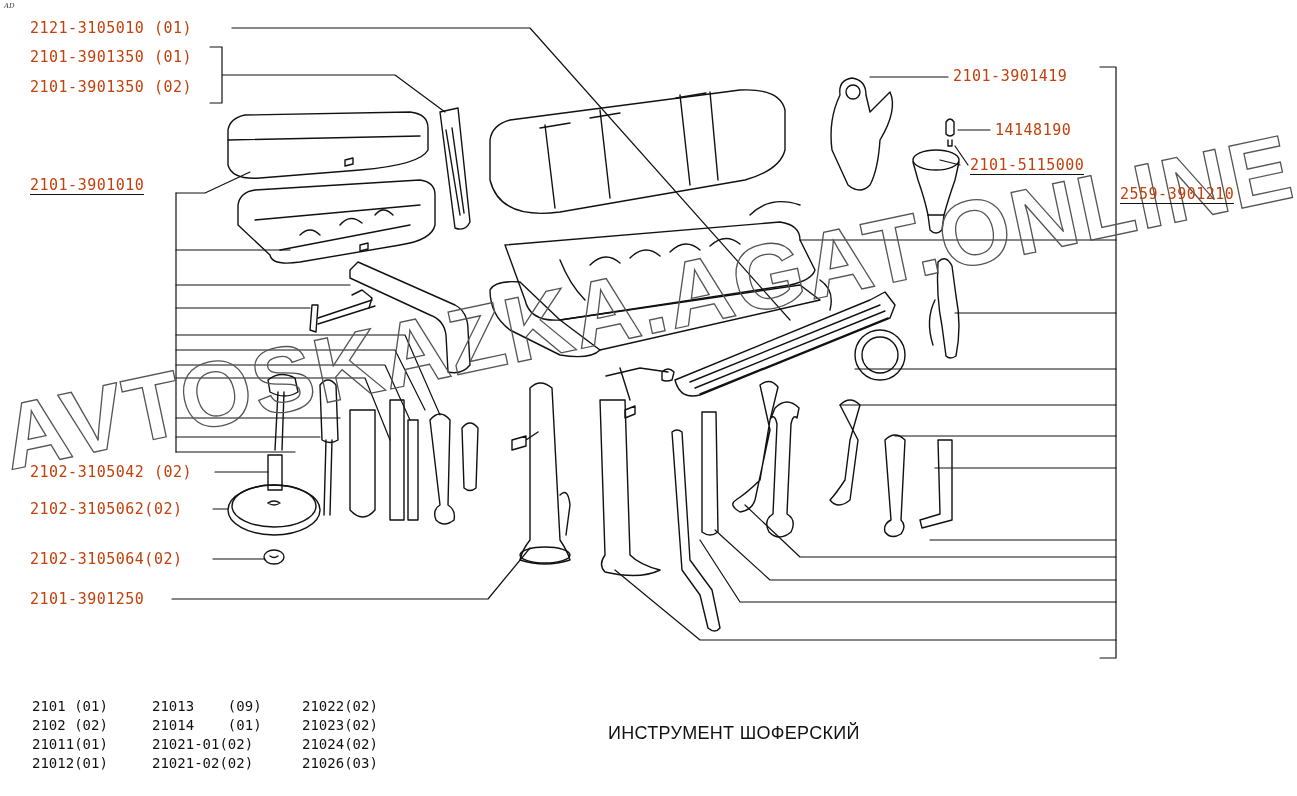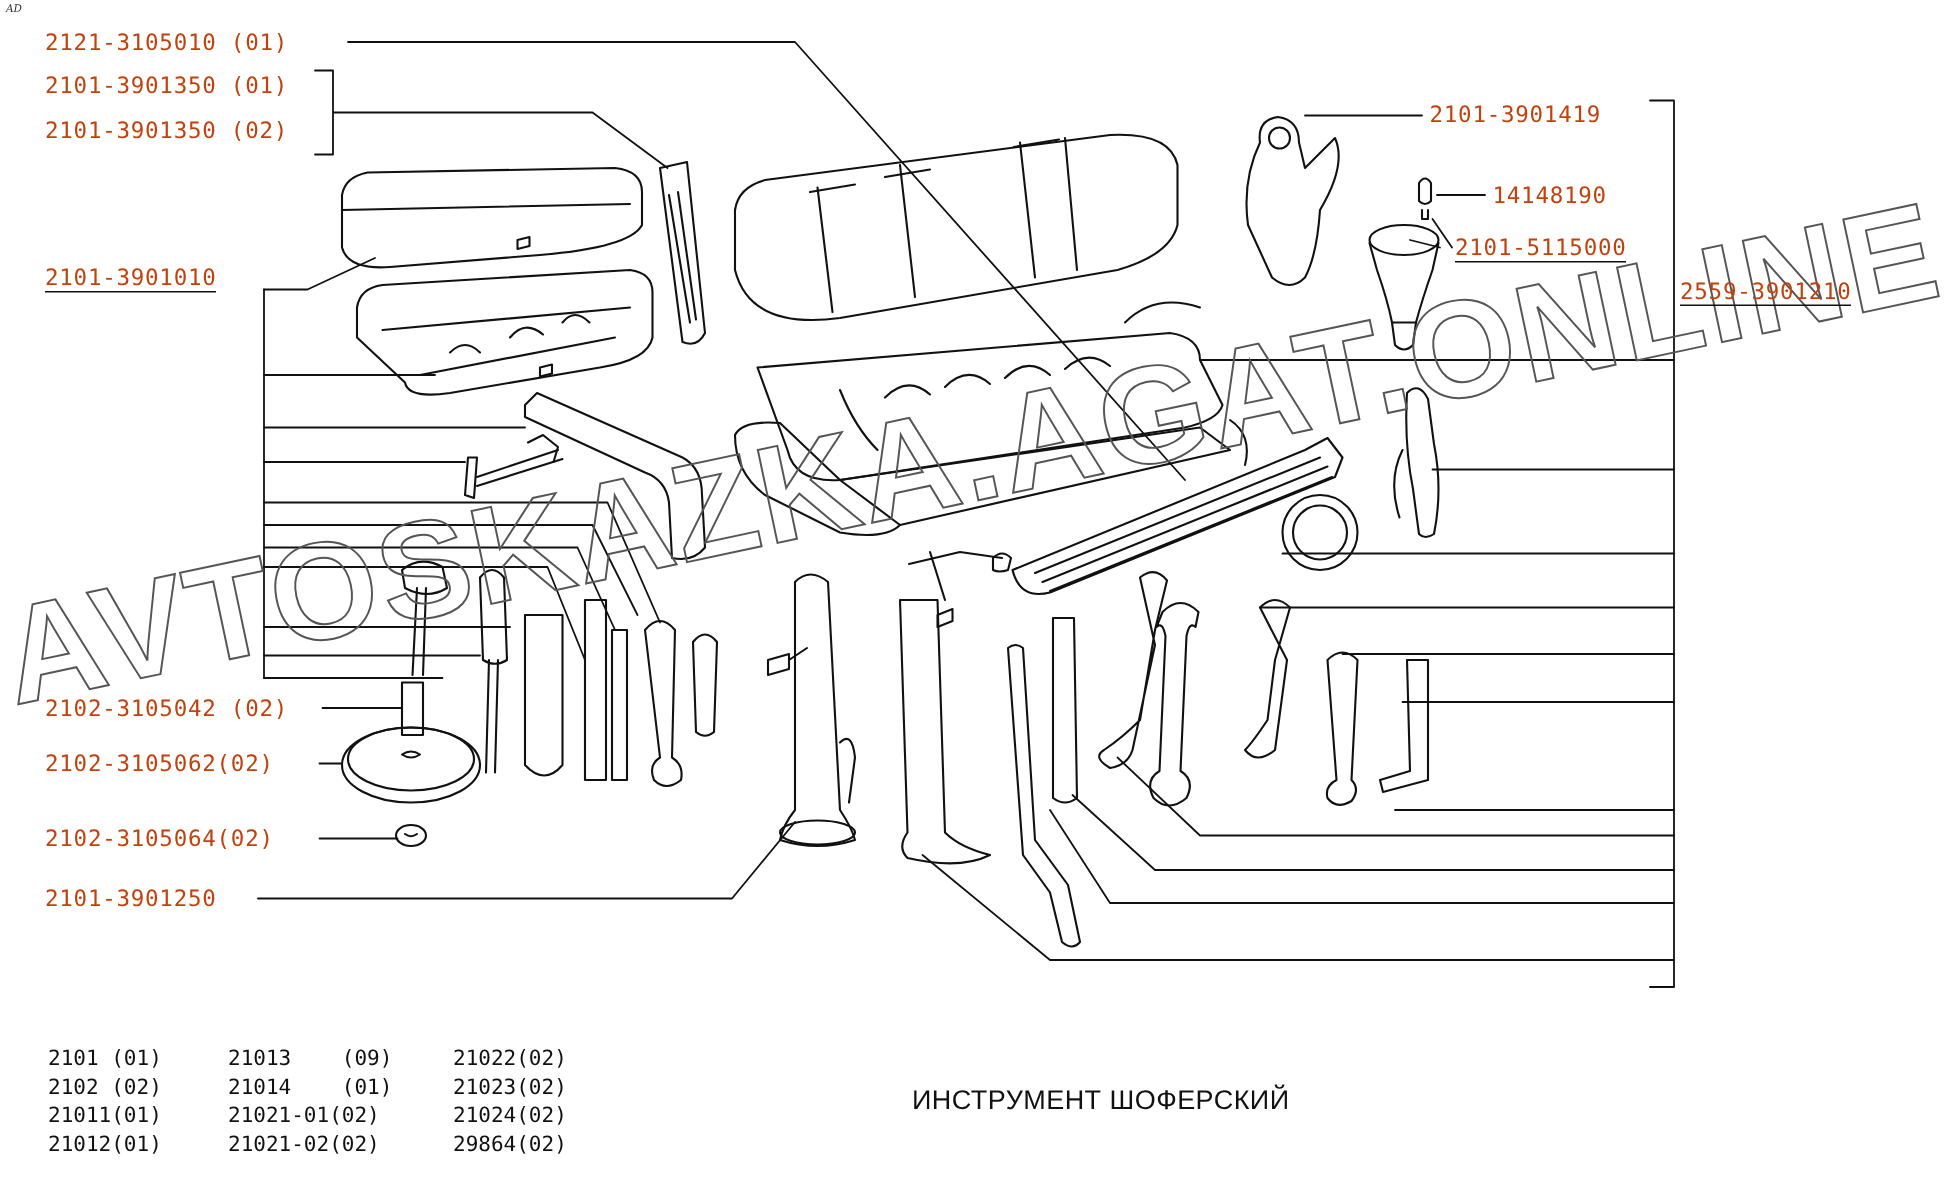--- a/index.html
+++ b/index.html
@@ -210,18 +210,18 @@
       <span class="c3">21023(02)</span>
     </div>
     <div class="row">
       <span class="c1">21011(01)</span>
       <span class="c2">21021-01(02)</span>
       <span class="c3">21024(02)</span>
     </div>
     <div class="row">
       <span class="c1">21012(01)</span>
       <span class="c2">21021-02(02)</span>
-      <span class="c3">29864(02)</span>
+      <span class="c3">21026(03)</span>
     </div>
   </div>
 
   <div class="title">ИНСТРУМЕНТ ШОФЕРСКИЙ</div>
 </div>
 
 </body></html>

